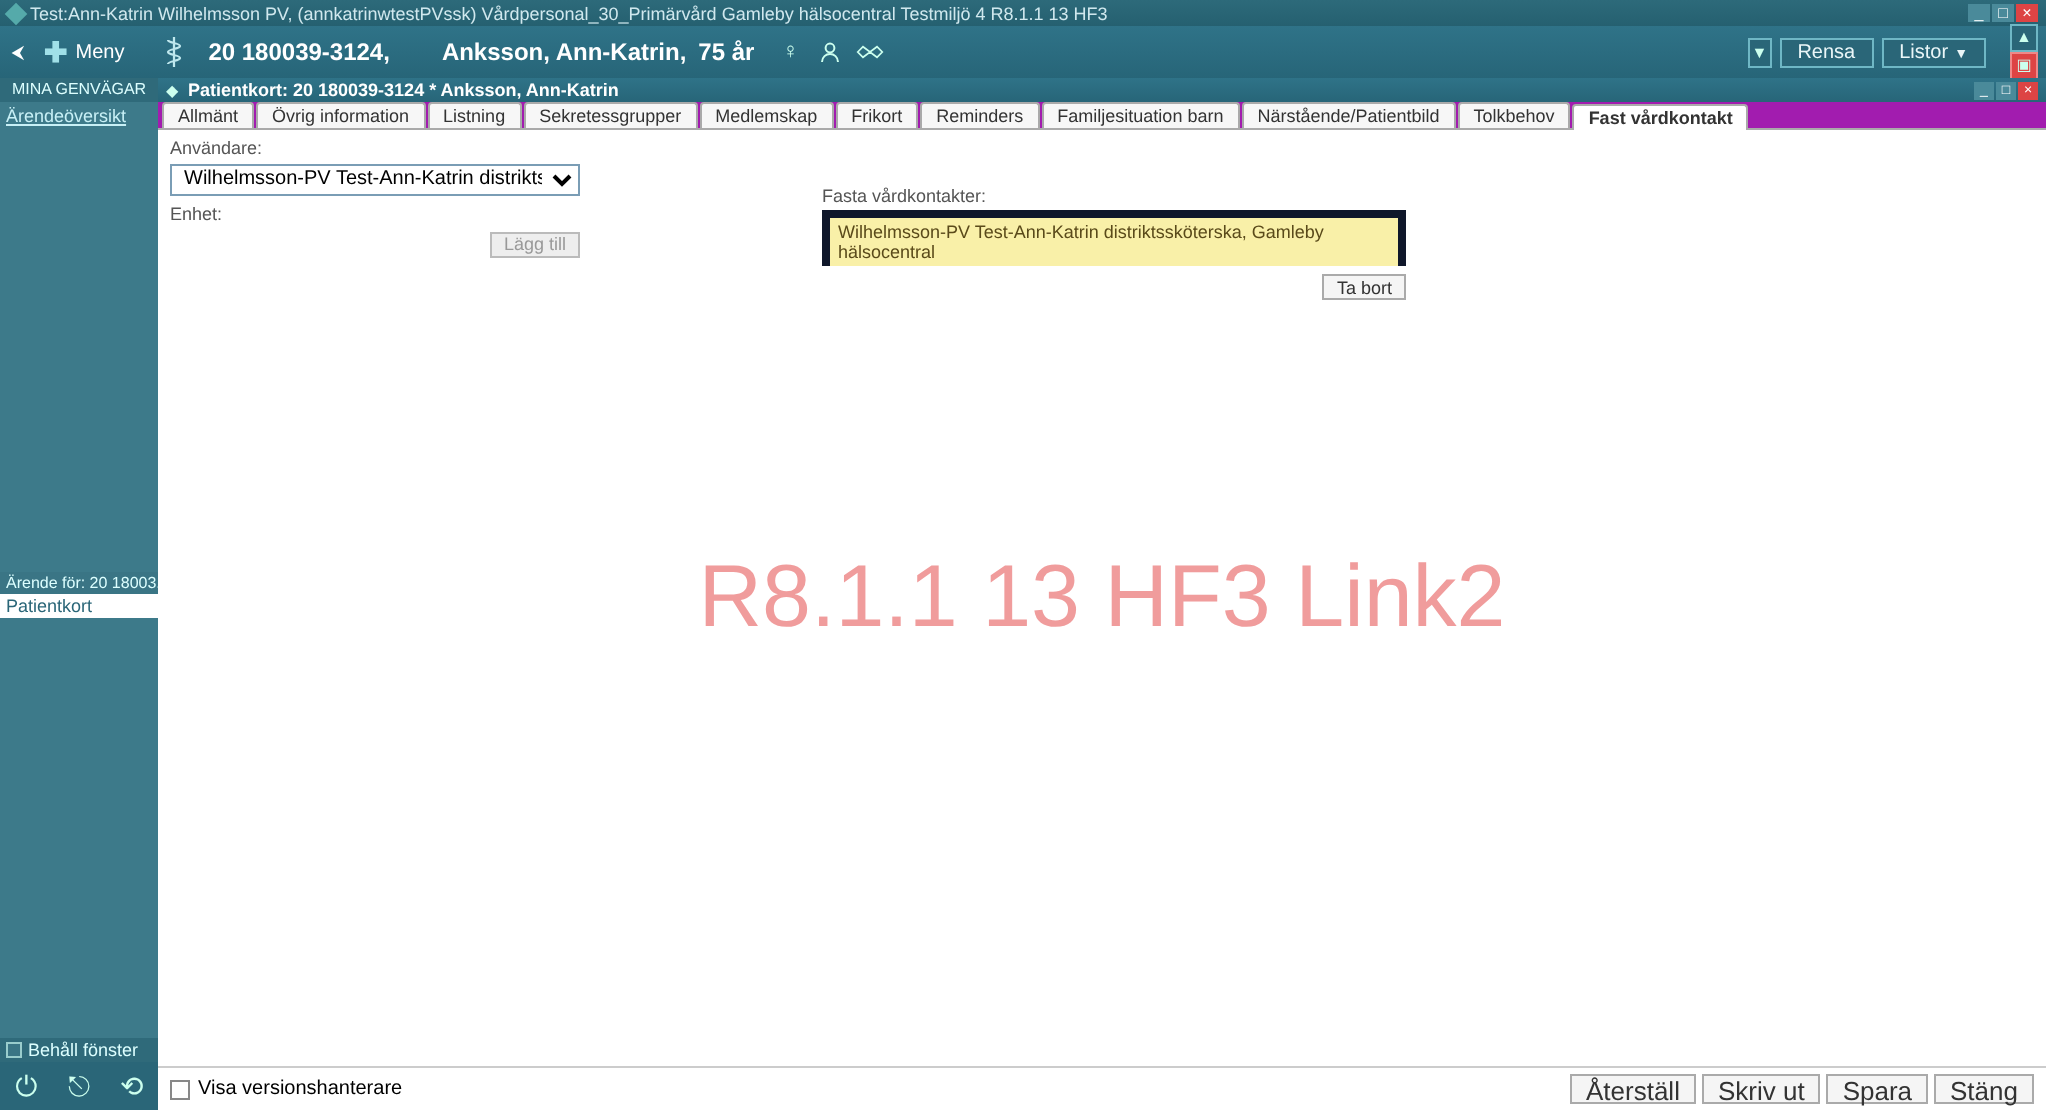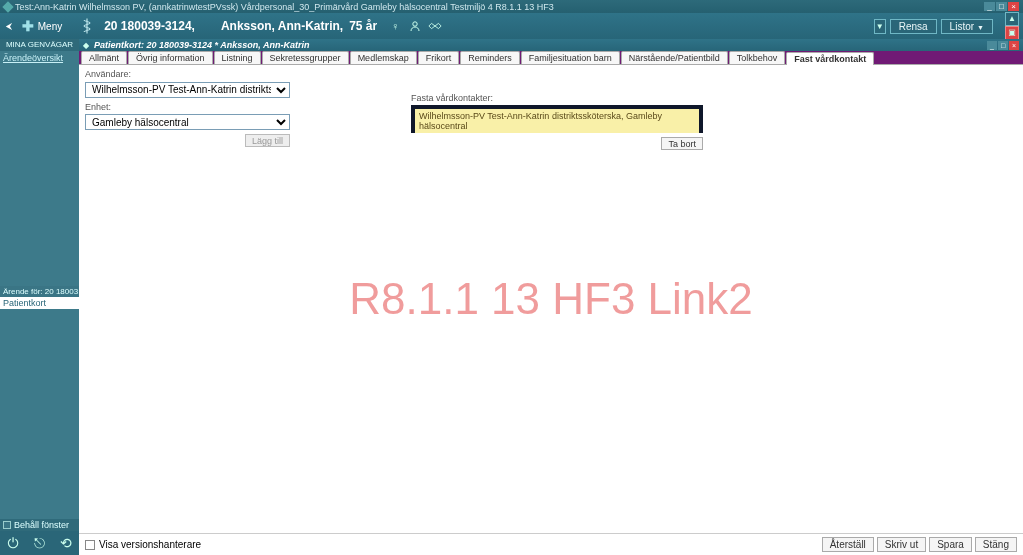--- a/index.html
+++ b/index.html
@@ -31,41 +31,41 @@
 .sb-spacer { flex:1; }
 .sb-rec { height:11px; padding:0 3px; font-size:8px; background:#3a7585; color:#dff; line-height:11px; overflow:hidden; white-space:nowrap; }
 .sb-active { height:12px; background:#fff; color:#2a6678; padding:0 3px; font-size:9px; line-height:12px; }
 .sb-behall { height:12px; background:#2f6a7a; font-size:9px; padding:0 3px; display:flex; align-items:center; }
 .sb-behall .cb { width:8px; height:8px; border:1px solid #9cc; margin-right:3px; background:#3a7585; }
 .sb-foot { height:24px; background:#2a6678; display:flex; align-items:center; justify-content:space-around; }
 .sb-foot .fi { width:18px; height:18px; color:#cfe; display:flex; align-items:center; justify-content:center; cursor:pointer; font-size:14px; }
 .main { flex:1; display:flex; flex-direction:column; background:#fff; position:relative; }
 .subhdr { height:12px; background:linear-gradient(#2f7388,#276578); color:#fff; font-size:9px; display:flex; align-items:center; padding:0 4px; }
 .subhdr .di { width:8px; height:8px; margin-right:3px; color:#cfe; font-size:8px; }
-.subhdr .title { font-weight:bold;font-style:italic; }
+.subhdr .title { font-weight:bold; }
 .subhdr-spacer { flex:1; }
 .subhdr .wb { width:10px; height:9px; background:#4a8a9a; margin-left:1px; font-size:7px; text-align:center; line-height:9px; cursor:pointer; }
 .subhdr .wb.cl { background:#d44; }
-.tabs { height:14px; background:#701a75; border-bottom:1px solid #aaa; display:flex; font-size:9px; padding-left:2px; }
+.tabs { height:14px; background:#a21caf; border-bottom:1px solid #aaa; display:flex; font-size:9px; padding-left:2px; }
 .tab { border:1px solid #aaa; border-bottom:none; background:#f7f7f7; padding:1px 7px; margin-right:1px; cursor:pointer; color:#333; border-radius:2px 2px 0 0; }
 .tab.active { background:#fff; font-weight:bold; position:relative; top:1px; }
 .content { flex:1; background:#fff; position:relative; padding:4px 6px; overflow:hidden; }
 .leftcol { position:absolute; left:6px; top:4px; width:210px; }
 .lbl { font-size:9px; color:#555; }
 .sel { width:205px; height:16px; font-size:10px; border:1px solid #7a9db5; background:#fff; padding:0 2px; }
 .abtn { float:right; height:13px; font-size:9px; background:#eee; border:1px solid #bbb; padding:0 6px; margin-top:4px; margin-right:5px; color:#999; }
 .rightcol { position:absolute; left:332px; top:4px; width:292px;margin-top:24px; }
 .listbox { border:4px solid #0f172a; background:#fffde8; height:28px; margin-top:2px; font-size:9px; }
 .listbox .row { background:#f9f0a8; padding:2px 4px; color:#5a4a1a; }
 .tabort { height:13px; font-size:9px; background:#f5f5f5; border:1px solid #aaa; padding:0 6px; float:right; margin-top:4px; cursor:pointer; color:#333; }
 .watermark { position:absolute; left:50%; top:50%; transform:translate(-50%,-50%); font-size:44px; color:rgba(230,90,90,0.6); font-weight:400; white-space:nowrap; pointer-events:none; }
 .footbar { height:22px; border-top:1px solid #ccc; background:#fff; display:flex; align-items:center; font-size:10px; padding:0 6px; }
 .footbar .cb { width:10px; height:10px; border:1px solid #888; margin-right:4px; cursor:pointer; }
 .footbar-spacer { flex:1; }
-.fbtn { height:15px; font-size:10px; background:#f5f5f5; border:1px solid #aaa; padding:0 7px; margin-left:3px; cursor:pointer; color:#333; }
+.fbtn { height:15px; font-size:13px; background:#f5f5f5; border:1px solid #aaa; padding:0 7px; margin-left:3px; cursor:pointer; color:#333; }
 </style>
 </head>
 <body>
 
 <div class="titlebar">
   <span class="ticon"></span>
   <span>Test:Ann-Katrin  Wilhelmsson PV, (annkatrinwtestPVssk) Vårdpersonal_30_Primärvård Gamleby hälsocentral Testmiljö 4 R8.1.1 13 HF3</span>
   <span class="titlebar-spacer"></span>
   <span class="winbtn">_</span>
   <span class="winbtn">□</span>
@@ -149,23 +149,20 @@
         <div class="tab active">Fast vårdkontakt</div>
       </div>
 
     <div class="content">
       <div class="leftcol">
         <div class="lbl">Användare:</div>
         <select class="sel">
           <option>Wilhelmsson-PV Test-Ann-Katrin distriktssköterska</option>
         </select>
         <div class="lbl" style="margin-top:4px">Enhet:</div>
-        <select class="sel">
-          <option>Gamleby hälsocentral</option>
-        </select>
         <button class="abtn" disabled="">Lägg till</button>
       </div>
       <div class="rightcol">
         <div class="lbl">Fasta vårdkontakter:</div>
         <div class="listbox">
           <div class="row">Wilhelmsson-PV Test-Ann-Katrin distriktssköterska, Gamleby hälsocentral</div>
         </div>
         <button class="tabort">Ta bort</button>
       </div>
       <div class="watermark">R8.1.1 13 HF3 Link2</div>

